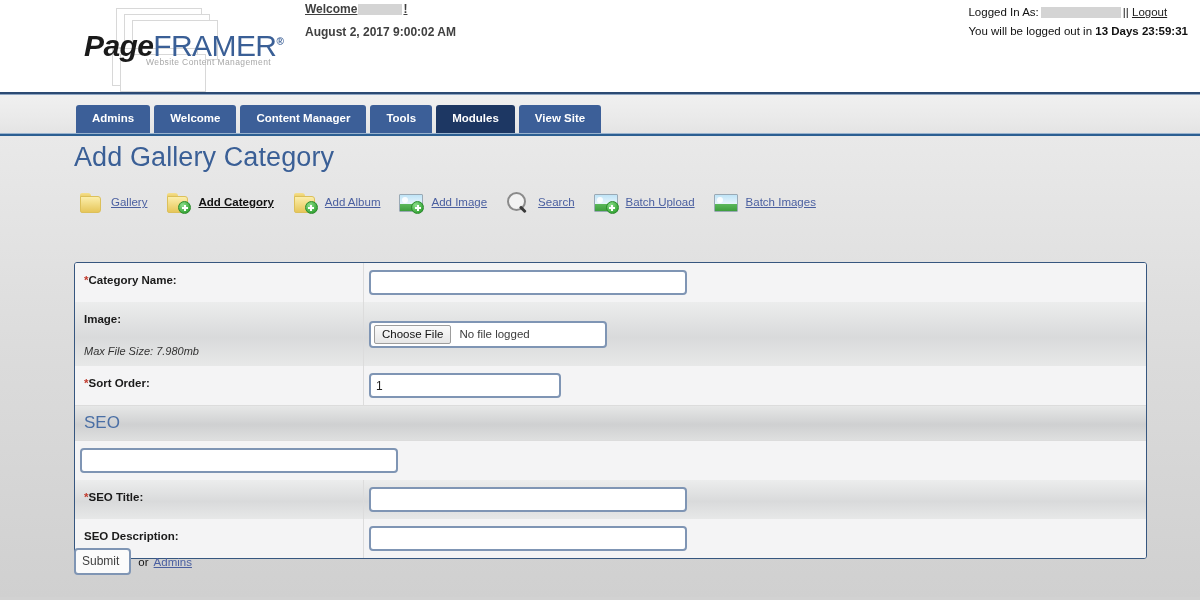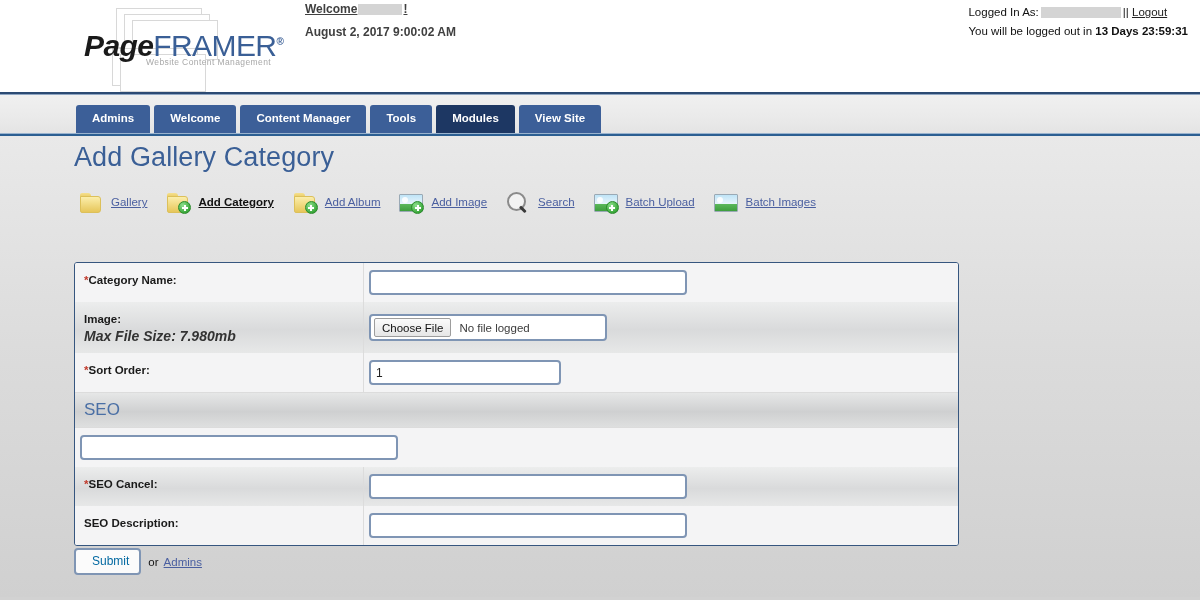--- a/index.html
+++ b/index.html
@@ -221,21 +221,21 @@
     background:#3a3a3a;
     transform: rotate(45deg);
     transform-origin: left center;
     border-radius:1px;
   }
 
   
   .form-table {
     position: absolute;
     left: 74px; top: 126px;
-    width: 885px;
+    width: 1073px;
     border: 1px solid #36567f;
     border-radius: 3px;
     overflow: hidden;
     background: #f4f4f4;
   }
   .row {
     display: flex;
     min-height: 38px;
     align-items: stretch;
   }
@@ -252,25 +252,25 @@
   }
   .cell-field {
     flex: 1;
     padding: 7px 0 7px 5px;
     display: flex;
     align-items: center;
   }
   .req { color: #c0392b; font-weight: bold; }
   .sublabel {
     display: block;
-    font-weight: bold;
+    font-weight: normal;
     font-style: italic;
-    font-size: 14px;
+    font-size: 11px;
     color: #333;
-    margin-top: 3px;
+    margin-top: 20px;
   }
   .seo-header {
     padding: 7px 0 7px 9px;
     font-size: 17px;
     color: #4a6fa5;
     background: linear-gradient(to bottom,#e6e7e7 0%,#cfd0d1 55%,#dedfdf 100%);
     border-top: 1px solid #dcdcdc;
     border-bottom: 1px solid #dcdcdc;
   }
   .inp {
@@ -320,24 +320,24 @@
   .submit-bar {
     position: absolute;
     left: 74px; top: 412px;
     display: flex;
     align-items: center;
   }
   .btn-submit {
     background: #fbfbfb;
     border: 2px solid #7f95b4;
     border-radius: 4px;
-    padding: 4px 10px 5px 16px;
+    padding: 4px 10px 5px 6px;
     font-size: 12px;
     font-family: "Liberation Sans", sans-serif;
-    color: #0369a1;
+    color: #404040;
     cursor: pointer;
   }
   .or-text { font-size: 11.5px; color: #111; margin: 0 5px 0 7px; }
   .cancel-link { font-size: 11.5px; color: #4a5fa0; text-decoration: underline; cursor: pointer; }
 </style>
 </head>
 <body>
 
 <div class="header">
 
@@ -453,21 +453,21 @@
 
     <div class="seo-header">SEO</div>
 
     <div class="row odd">
       <div class="cell-field">
         <input class="inp inp-wide" type="text" value="" style="">
       </div>
     </div>
 
     <div class="row even">
-      <div class="cell-label"><span class="req">*</span><span>SEO Cancel:</span></div>
+      <div class="cell-label"><span class="req">*</span><span>SEO Title:</span></div>
       <div class="cell-field">
         <input class="inp inp-wide" type="text" value="" style="">
       </div>
     </div>
 
     <div class="row odd">
       <div class="cell-label"><span class="req"></span><span>SEO Description:</span></div>
       <div class="cell-field">
         <input class="inp inp-wide" type="text" value="" style="">
       </div>

